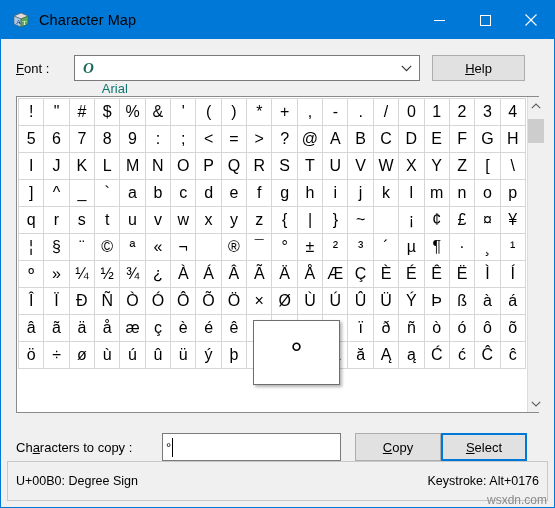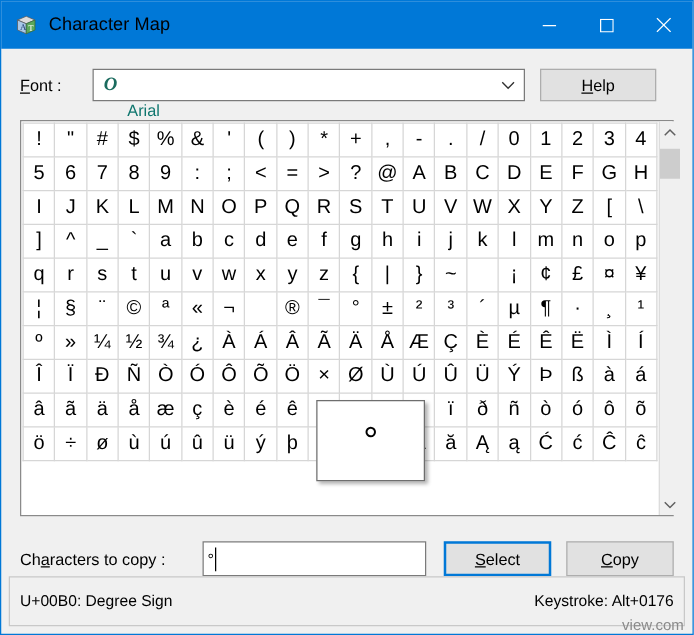--- a/index.html
+++ b/index.html
@@ -609,32 +609,32 @@
     </div>
     <div class="magnifier">°</div>
   </div>
 
   <div class="copy-row">
     <div class="copy-label">Ch<u>a</u>racters to copy :</div>
     <div class="copy-input">
       <span>°</span>
         <span class="caret"></span>
     </div>
+    <div class="btn copy-btn">
+        <span><u>C</u>opy</span>
+      </div>
     <div class="btn select-btn">
         <span><u>S</u>elect</span>
-      </div>
-    <div class="btn copy-btn">
-        <span><u>C</u>opy</span>
       </div>
   </div>
 
   <div class="adv-row">
     <div class="checkbox"></div>
     <div class="adv-label">Ad<u>v</u>anced view</div>
   </div>
 
   <div class="statusbar">
     <div class="status-left">U+00B0: Degree Sign</div>
     <div class="status-right">Keystroke: Alt+0176</div>
   </div>
 
-  <div class="watermark">view.com</div>
+  <div class="watermark">wsxdn.com</div>
 </div>
 
 </body></html>

